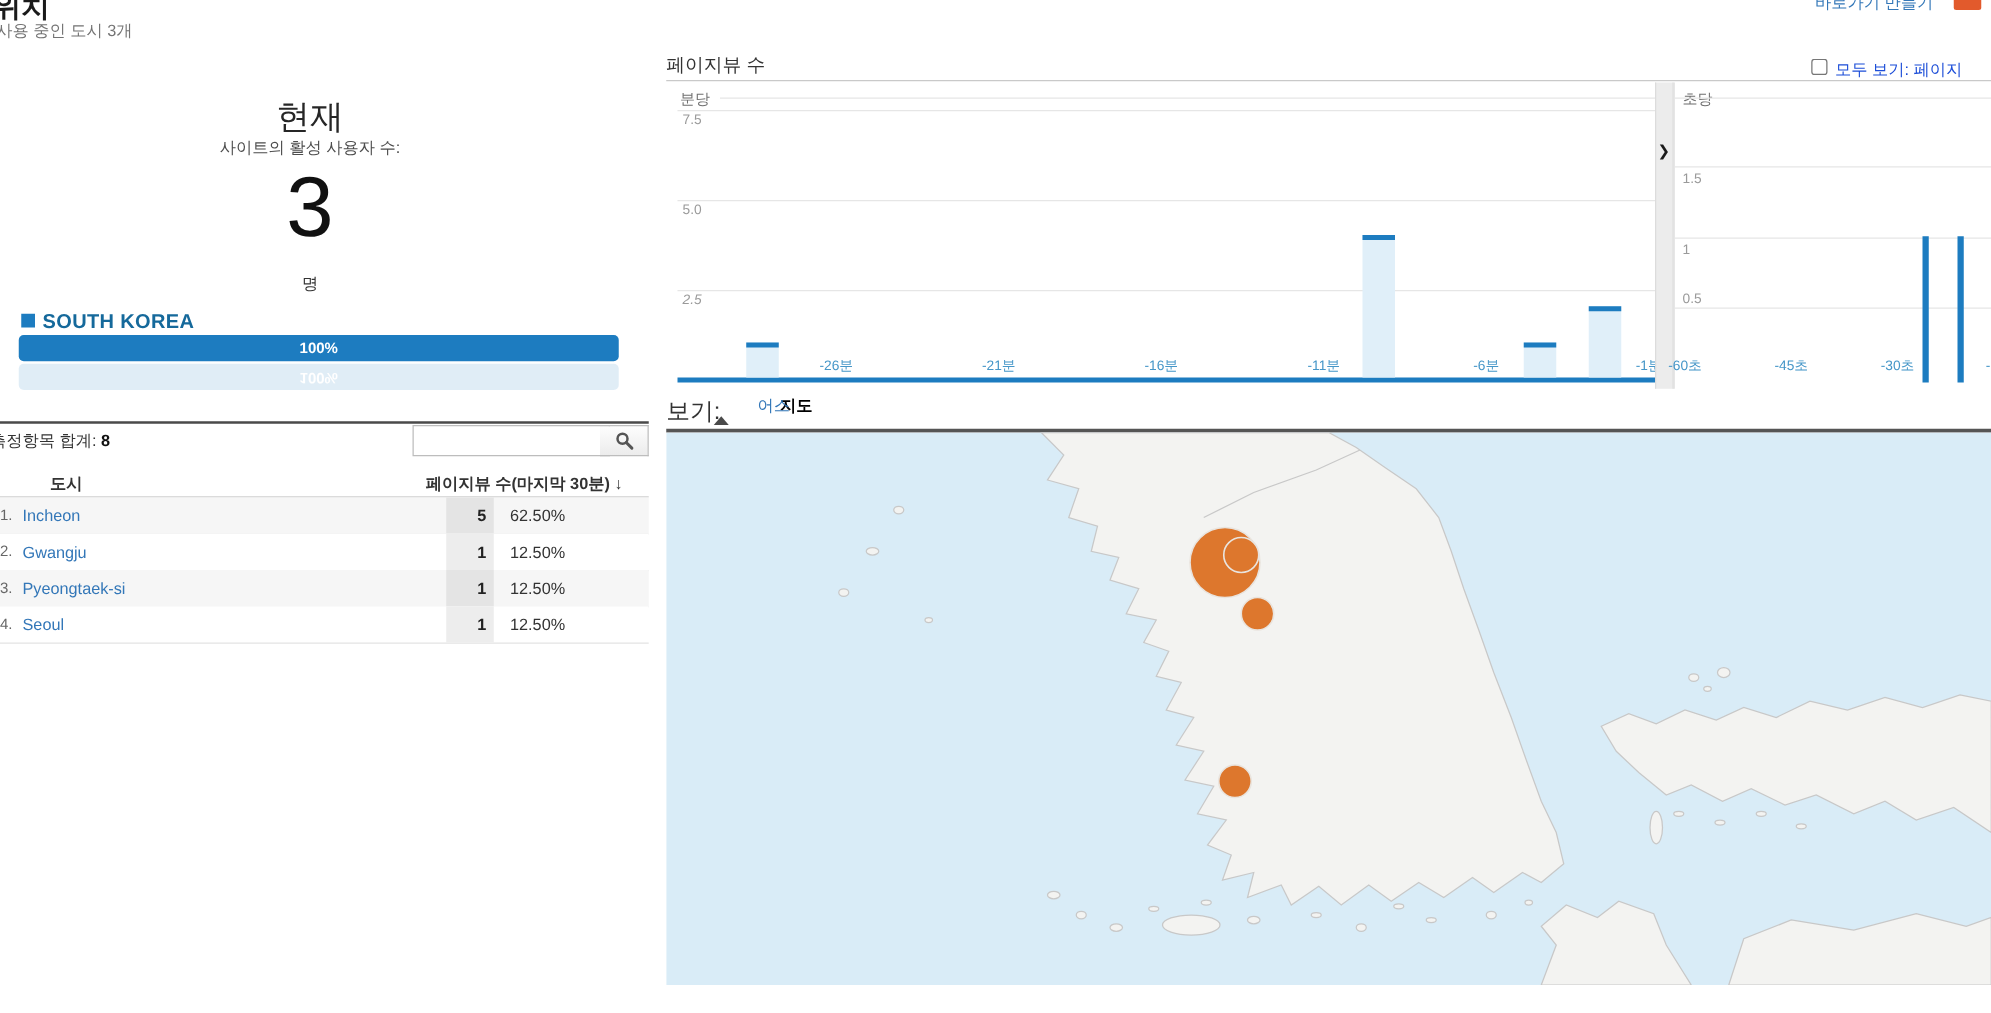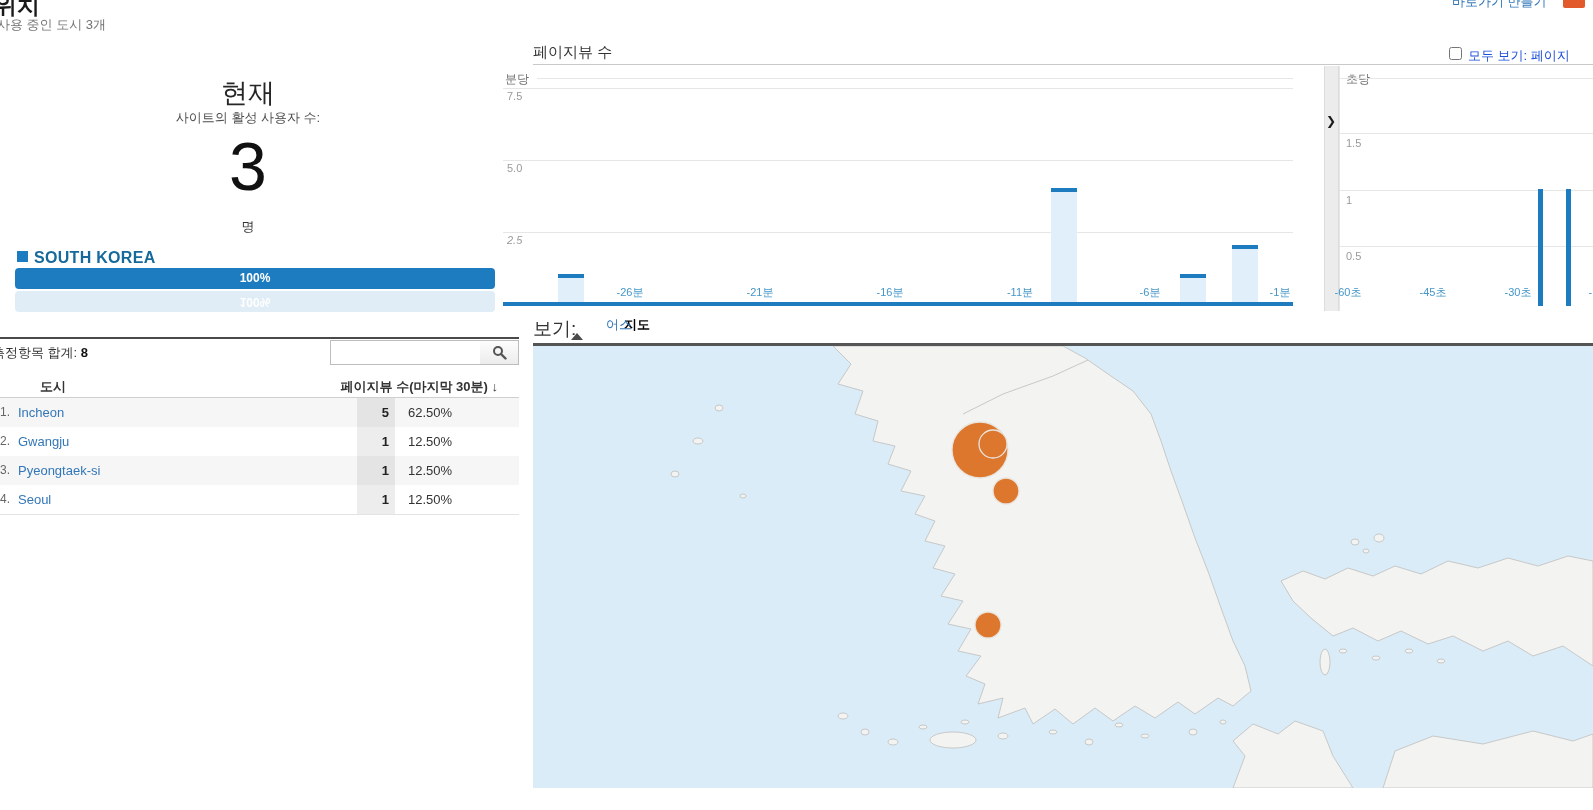--- a/index.html
+++ b/index.html
@@ -125,21 +125,21 @@
         <span class="pct">12.50%</span>
       </div>
     </div>
 
   <div class="abs chart-title" style="left:533px;top:43px;">페이지뷰 수</div>
   <div class="abs rule" style="left:533px;top:64px;width:1060px;height:1px;"></div>
 
   <input class="abs" type="checkbox" style="left: 1449px; top: 47px; width: 13px; height: 13px; margin: 0px;">
   <div class="abs cb-label" style="left:1468px;top:47px;white-space:nowrap;">모두 보기: 페이지</div>
 
-  <div class="abs" id="plot-min" style="left:503px;top:66px;width:790px;height:245px;">
+  <div class="abs" id="plot-min" style="left:542px;top:66px;width:790px;height:245px;">
     <div class="abs plot-label" style="left:2px;top:5px;">분당</div>
     <div class="gline" style="left:34px;top:12px;width:756px;"></div>
     <div class="baseline" style="left:0;top:236px;width:790px;height:4px;"></div>
   <div class="gline" style="left: 0px; top: 22px; width: 790px;"></div>
       <div class="ylab" style="left: 4px; top: 24px;">7.5</div>
       <div class="gline" style="left: 0px; top: 94px; width: 790px;"></div>
       <div class="ylab" style="left: 4px; top: 96px;">5.0</div>
       <div class="gline" style="left: 0px; top: 166px; width: 790px;"></div>
       <div class="ylab" style="left: 4px; top: 168px; font-style: italic;">2.5</div>
       <div class="mbar" title="1" style="left: 55px; top: 208px; width: 26px; height: 28px;"></div>
@@ -158,21 +158,21 @@
   <div class="abs chev" style="left:1326px;top:114px;">❯</div>
 
   <div class="abs" id="plot-sec" style="left:1339px;top:66px;width:254px;height:245px;border-left:1px solid #e6e6e6;">
     <div class="abs plot-label" style="left:6px;top:5px;">초당</div>
     <div class="gline" style="left:0;top:12px;width:254px;"></div>
   <div class="gline" style="left: 0px; top: 67px; width: 254px;"></div>
       <div class="ylab" style="left: 6px; top: 71px;">1.5</div>
       <div class="gline" style="left: 0px; top: 124px; width: 254px;"></div>
       <div class="ylab" style="left: 6px; top: 128px;">1</div>
       <div class="gline" style="left: 0px; top: 180px; width: 254px;"></div>
-      <div class="ylab" style="left: 6px; top: 184px;">0.5</div>
+      <div class="ylab" style="left: 6px; top: 167px;">0.5</div>
       <div class="sbar" title="1" style="left: 198px; top: 123px; width: 5px; height: 117px;"></div>
       <div class="sbar" title="1" style="left: 226px; top: 123px; width: 5px; height: 117px;"></div>
       <div class="xlab" style="left: -17px; top: 219px; width: 50px;">-60초</div>
       <div class="xlab" style="left: 68px; top: 219px; width: 50px;">-45초</div>
       <div class="xlab" style="left: 153px; top: 219px; width: 50px;">-30초</div>
       <div class="xlab" style="left: 237px; top: 219px; width: 50px;">-15초</div>
     </div>
 
   <div class="abs view-label" style="left:533px;top:316px;">보기:</div>
   <div class="abs tab-active" style="left:592px;top:316px;margin-left:32px;">지도</div>

